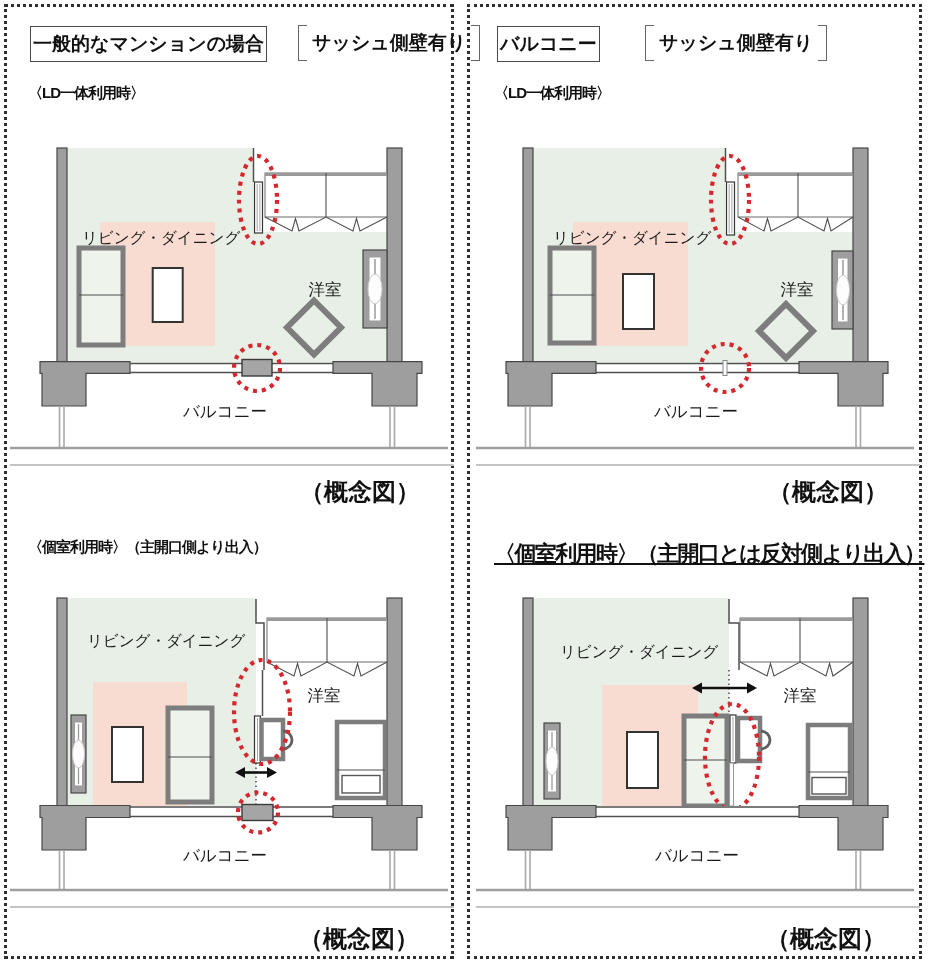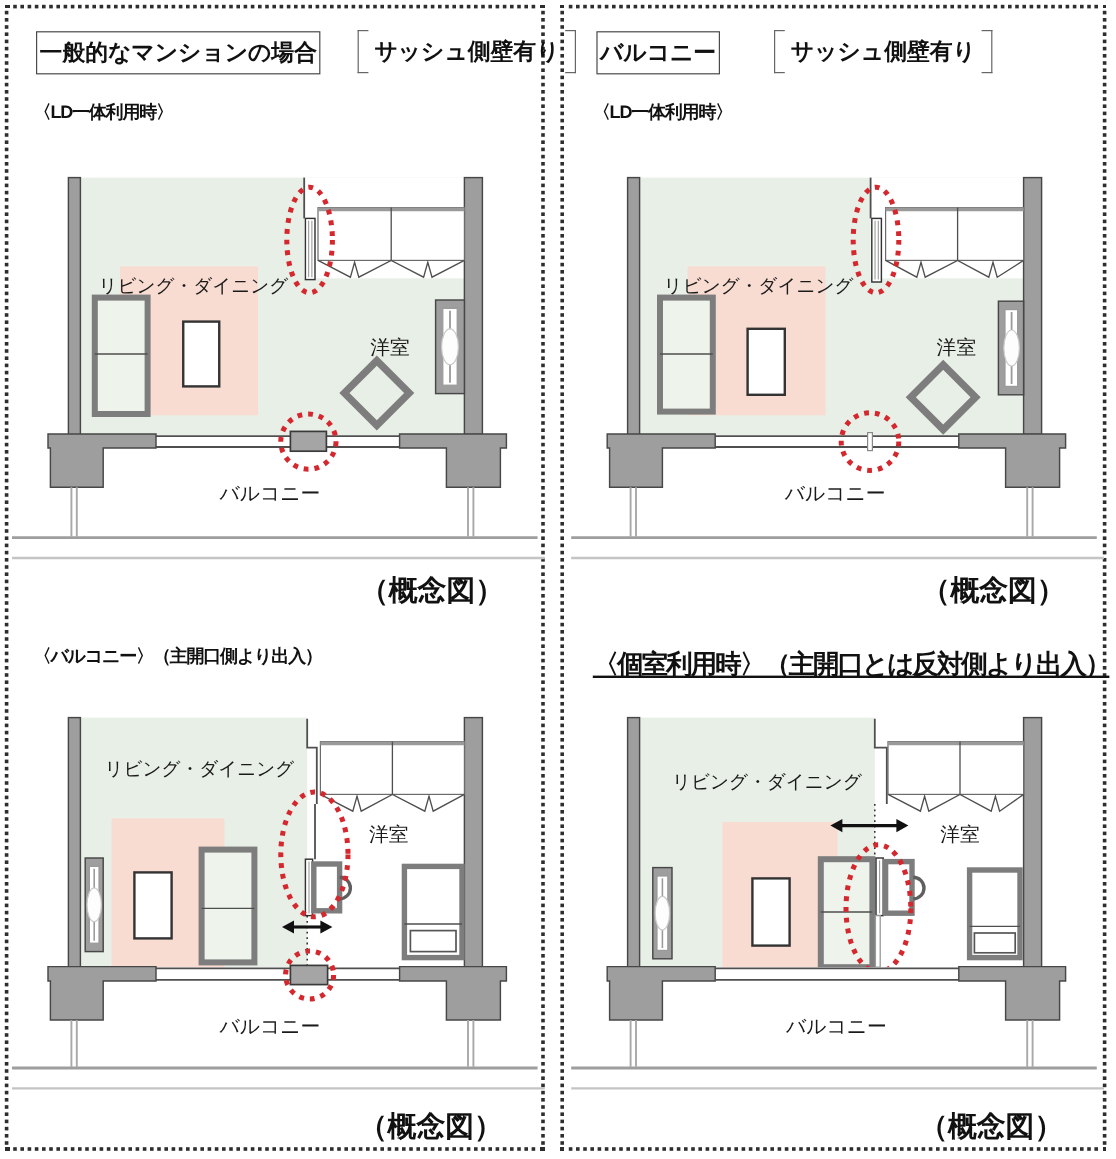--- a/index.html
+++ b/index.html
@@ -52,21 +52,21 @@
 <div class="panel" id="panel-left"></div>
 <div class="panel" id="panel-right"></div>
 
 <div class="tag" style="left:30px;top:26px">一般的なマンションの場合</div>
 <div class="cond" style="left:298px;top:25px">サッシュ側壁有り</div>
 <div class="tag" style="left:497px;top:26px">バルコニー</div>
 <div class="cond" style="left:645px;top:25px">サッシュ側壁有り</div>
 
 <div class="sec" style="left:28px;top:84px">〈LD一体利用時〉</div>
 <div class="sec" style="left:494px;top:84px">〈LD一体利用時〉</div>
-<div class="sec" style="left:28px;top:538px">〈バルコニー〉（主開口側より出入）</div>
+<div class="sec" style="left:28px;top:538px">〈個室利用時〉（主開口側より出入）</div>
 <div class="sec sec-sm" style="left:494px;top:539px">〈個室利用時〉（主開口とは反対側より出入）</div>
 
 <svg style="left:8px;top:143px" width="450" height="362" viewBox="0 0 450 362">
   <g>
     <rect class="grn" x="59" y="5" width="320" height="215"></rect>
     <rect class="wht" x="245.5" y="5" width="133.5" height="84"></rect>
     <rect class="wall" x="49" y="5" width="10" height="215"></rect>
     <rect class="wall" x="379" y="5" width="15" height="214"></rect>
   </g>
   <g>

